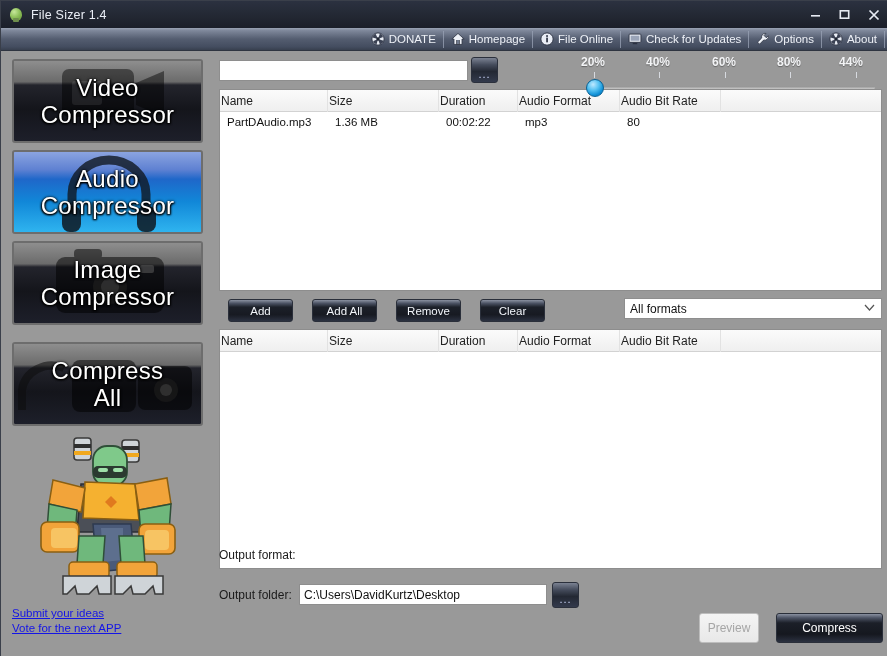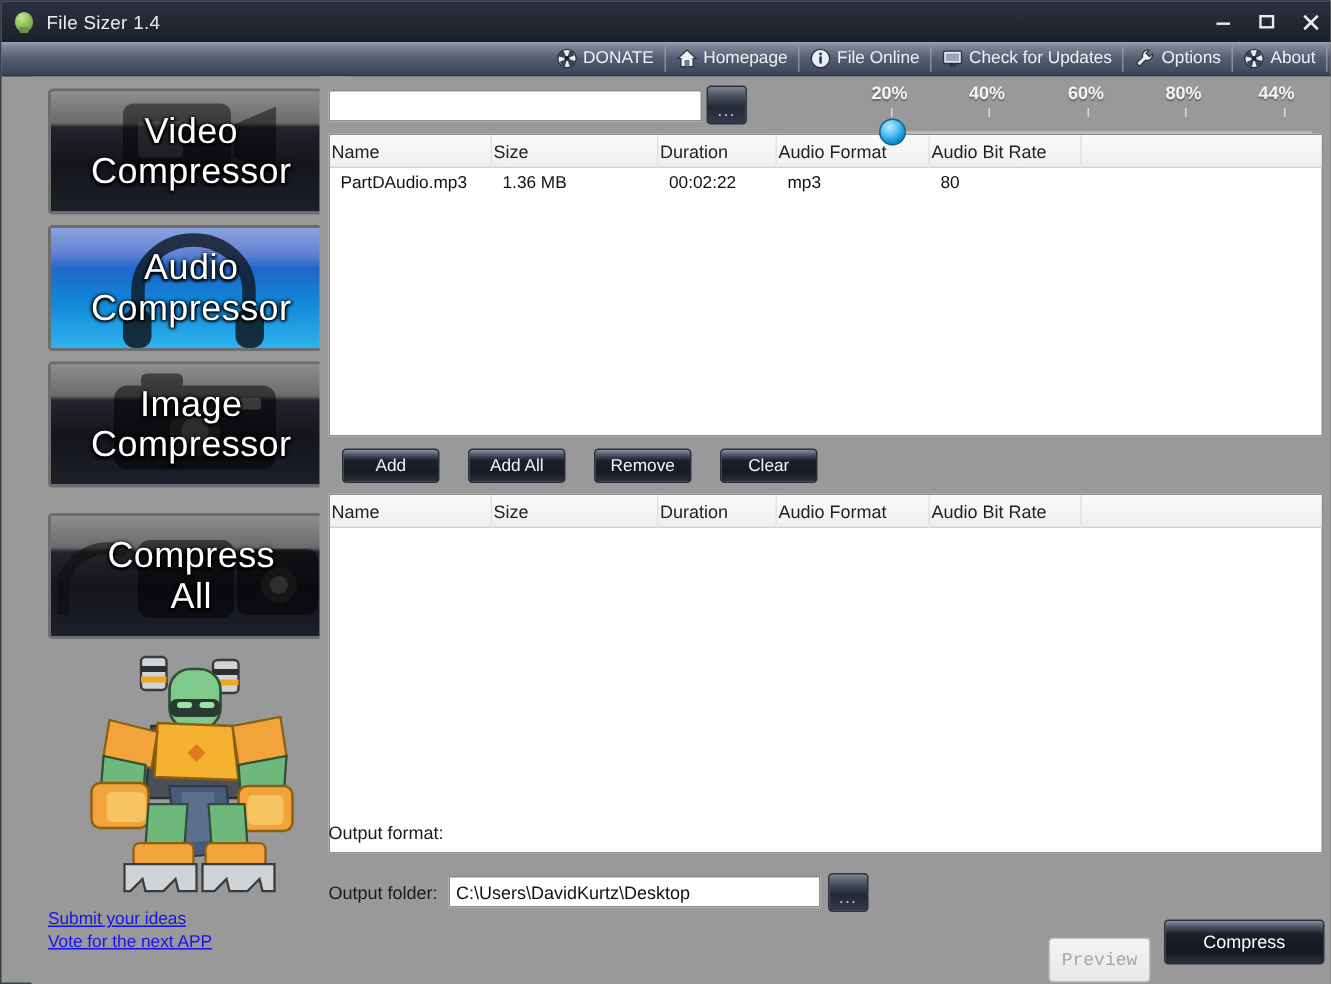--- a/index.html
+++ b/index.html
@@ -62,21 +62,20 @@
     color: #eef1f7; font-size: 11.5px;
     white-space: nowrap;
   }
   .tb-sep { width: 1px; height: 17px; background: #9aa3b5; opacity:.75; }
   .tb-icon { width: 14px; height: 14px; flex: none; display:block; }
 
   
   #sidebar {
     position: absolute; left: 0; top: 50px; width: 212px; height: 606px;
     background: #999999;
-    margin-left: 20px;
   }
   .side-btn {
     position: absolute; left: 11px; width: 191px; height: 84px;
     border: 2px solid #6d6d6d;
     border-radius: 3px;
     overflow: hidden;
     display: flex; align-items: center; justify-content: center;
     text-align: center;
   }
   .side-btn .art { position: absolute; inset: 0; }
@@ -444,20 +443,26 @@
         <div class="cell" style="width:102px;">mp3</div>
         <div class="cell" style="width:101px;">80</div>
       </div>
     </div>
 
     <div class="act-btn" style="left:15px; top:248px;">Add</div>
     <div class="act-btn" style="left:99px; top:248px;">Add All</div>
     <div class="act-btn" style="left:183px; top:248px;">Remove</div>
     <div class="act-btn" style="left:267px; top:248px;">Clear</div>
 
+    <div class="combo" style="left:411px; top:247px; width:258px;">
+      <span>All formats</span>
+      <svg class="chev" width="11" height="8" viewBox="0 0 11 8">
+        <path d="M1 1 L5.5 6 L10 1" fill="none" stroke="#555" stroke-width="1.2"></path>
+      </svg>
+    </div>
 
     <div class="list" style="left:6px; top:278px; width:663px; height:240px;">
       <div class="list-head">
         <div class="col" style="width:108px;">Name</div>
         <div class="col" style="width:111px;">Size</div>
         <div class="col" style="width:79px;">Duration</div>
         <div class="col" style="width:102px;">Audio Format</div>
         <div class="col" style="width:101px;">Audio Bit Rate</div>
         <div class="col" style="flex:1;border-right:none;"></div>
       </div>
@@ -481,17 +486,17 @@
       <div class="tick-mark" style="left:13px;"></div>
       <div class="tick-mark" style="left:78px;"></div>
       <div class="tick-mark" style="left:144px;"></div>
       <div class="tick-mark" style="left:209px;"></div>
       <div class="tick-mark" style="left:275px;"></div>
 
       <div id="slider-track"></div>
       <div id="slider-thumb" style="left:5px;"></div>
     </div>
 
-    <div class="big-btn" id="preview-btn" style="left:486px; top:574px; width:68px;font-family:Liberation Mono, monospace;">Preview</div>
+    <div class="big-btn" id="preview-btn" style="left:486px; top:562px; width:60px;">Preview</div>
     <div class="big-btn" id="compress-btn" style="left:563px; top:562px; width:107px;">Compress</div>
 
   </div>
 </div>
 
 </body></html>

